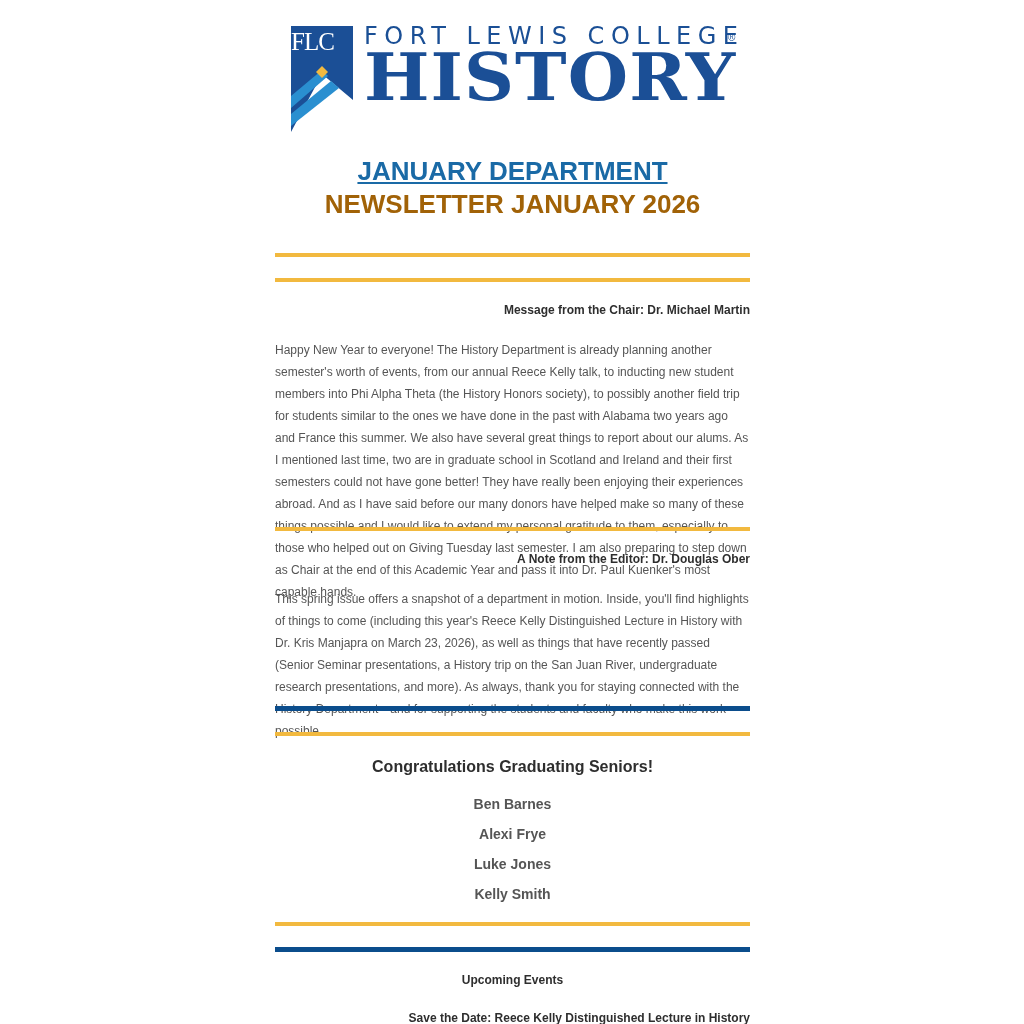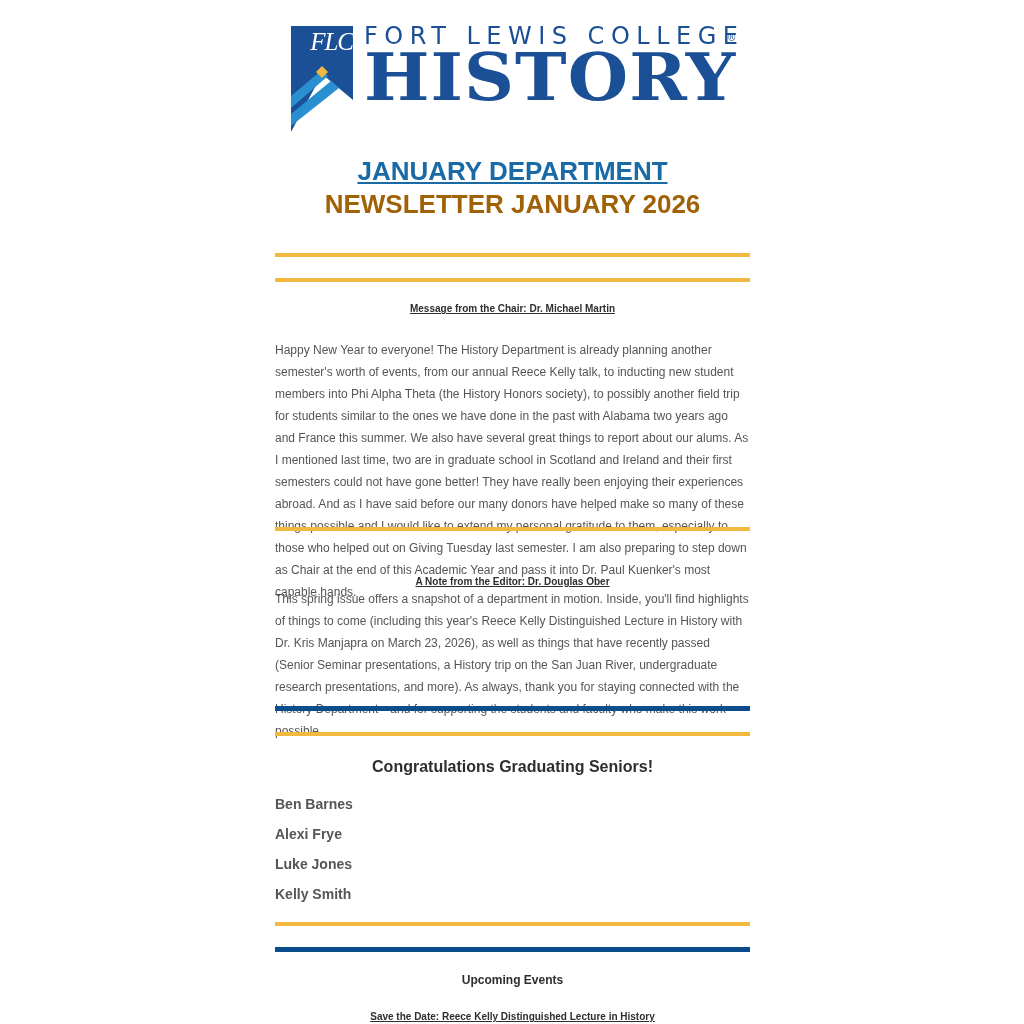--- a/index.html
+++ b/index.html
@@ -1,33 +1,33 @@
 <!DOCTYPE html>
 <html><head>
 <meta charset="utf-8">
 <style>
   html, body { margin: 0; padding: 0; background: #ffffff; }
   body { width: 1024px; height: 1024px; overflow: hidden; position: relative; font-family: "Liberation Sans", sans-serif; }
   .wrap { position: absolute; left: 275px; top: 0; width: 475px; }
   .logo { position: absolute; left: 16px; top: 22px; width: 450px; height: 112px; }
   .shield { position: absolute; left: 0; top: 4px; width: 62px; height: 106px; }
-  .flc-text { position: absolute; left: 0; top: 6px; width: 62px; text-align: right; color: #fff; font-family: "Liberation Serif", serif; font-size: 25px; letter-spacing: -1px; font-style: italic; }
+  .flc-text { position: absolute; left: 0; top: 6px; width: 62px; text-align: left; color: #fff; font-family: "Liberation Serif", serif; font-size: 25px; letter-spacing: -1px; }
   .college { position: absolute; left: 73px; top: 0; font-size: 24px; color: #1a4f95; letter-spacing: 6.5px; font-family: "DejaVu Sans", sans-serif; font-weight: normal; white-space: nowrap; text-align: right; }
   .reg { position: absolute; left: 437px; top: 10px; font-size: 10px; color: #1a4f95; }
   .history-word { position: absolute; left: 73px; top: 22px; font-family: "DejaVu Serif", serif; font-weight: bold; font-size: 66px; color: #1b4f96; letter-spacing: 1px; transform: scaleX(1.05); transform-origin: left; line-height: 1; white-space: nowrap; }
   .title { position: absolute; left: 0; width: 475px; text-align: center; color: #a16207; font-weight: bold; font-size: 26px; font-family: "Liberation Sans", sans-serif; }
   .title1 { top: 156px; text-decoration: underline; color: #1a6aa6; }
   .title2 { top: 189px; }
   .rule { position: absolute; left: 0; width: 475px; height: 4px; }
   .gold { background: #f2b93f; }
   .navy { background: #0b4d8c; height: 5px; }
-  .h3 { position: absolute; left: 0; width: 475px; text-align: center; color: #2e2e2e; font-weight: bold; font-size: 10px; text-decoration: underline; }
+  .h3 { position: absolute; left: 0; width: 475px; text-align: right; color: #2e2e2e; font-weight: bold; font-size: 12px; }
   .para { position: absolute; left: 0; width: 475px; color: #555; font-size: 12px; line-height: 22px; }
   .h2 { position: absolute; left: 0; width: 475px; text-align: center; color: #2e2e2e; font-weight: bold; font-size: 16px; }
-  .name { position: absolute; left: 0; width: 475px; text-align: left; color: #555; font-weight: bold; font-size: 14px; }
+  .name { position: absolute; left: 0; width: 475px; text-align: center; color: #555; font-weight: bold; font-size: 14px; }
 </style>
 </head>
 <body>
 
 <div class="wrap">
 
   <div class="logo">
     <svg class="shield" viewBox="0 0 62 106">
       <polygon points="0,0 62,0 62,74 31,48 0,106" fill="#1b4f96"></polygon>
       <polygon points="0,70 31,44 37,50 0,82" fill="#2a8fd0"></polygon>
@@ -44,21 +44,21 @@
   <div class="title title2">NEWSLETTER JANUARY 2026</div>
 
   <div class="rule gold" style="top:253px"></div>
   <div class="rule gold" style="top:278px"></div>
 
   <div class="h3" style="top:303px">Message from the Chair: Dr. Michael Martin</div>
   <div class="para" style="top:339px">Happy New Year to everyone! The History Department is already planning another semester's worth of events, from our annual Reece Kelly talk, to inducting new student members into Phi Alpha Theta (the History Honors society), to possibly another field trip for students similar to the ones we have done in the past with Alabama two years ago and France this summer. We also have several great things to report about our alums. As I mentioned last time, two are in graduate school in Scotland and Ireland and their first semesters could not have gone better! They have really been enjoying their experiences abroad. And as I have said before our many donors have helped make so many of these things possible and I would like to extend my personal gratitude to them, especially to those who helped out on Giving Tuesday last semester. I am also preparing to step down as Chair at the end of this Academic Year and pass it into Dr. Paul Kuenker's most capable hands.</div>
 
   <div class="rule gold" style="top:527px"></div>
 
-  <div class="h3" style="top:576px">A Note from the Editor: Dr. Douglas Ober</div>
+  <div class="h3" style="top:552px">A Note from the Editor: Dr. Douglas Ober</div>
   <div class="para" style="top:588px">This spring issue offers a snapshot of a department in motion. Inside, you'll find highlights of things to come (including this year's Reece Kelly Distinguished Lecture in History with Dr. Kris Manjapra on March 23, 2026), as well as things that have recently passed (Senior Seminar presentations, a History trip on the San Juan River, undergraduate research presentations, and more). As always, thank you for staying connected with the History Department—and for supporting the students and faculty who make this work possible.</div>
 
   <div class="rule navy" style="top:706px"></div>
   <div class="rule gold" style="top:732px"></div>
 
   <div class="h2" style="top:758px">Congratulations Graduating Seniors!</div>
   <div class="name" style="top:796px">Ben Barnes</div>
   <div class="name" style="top:826px">Alexi Frye</div>
   <div class="name" style="top:856px">Luke Jones</div>
   <div class="name" style="top:886px">Kelly Smith</div>

